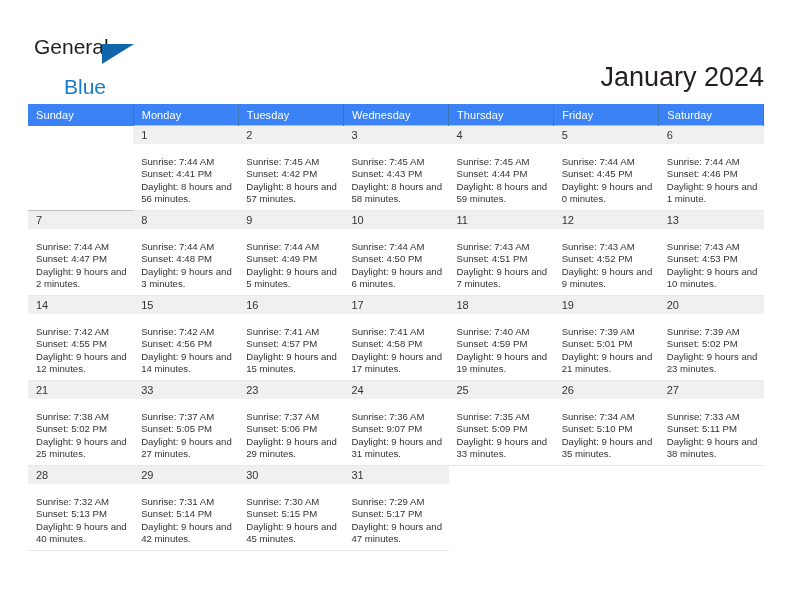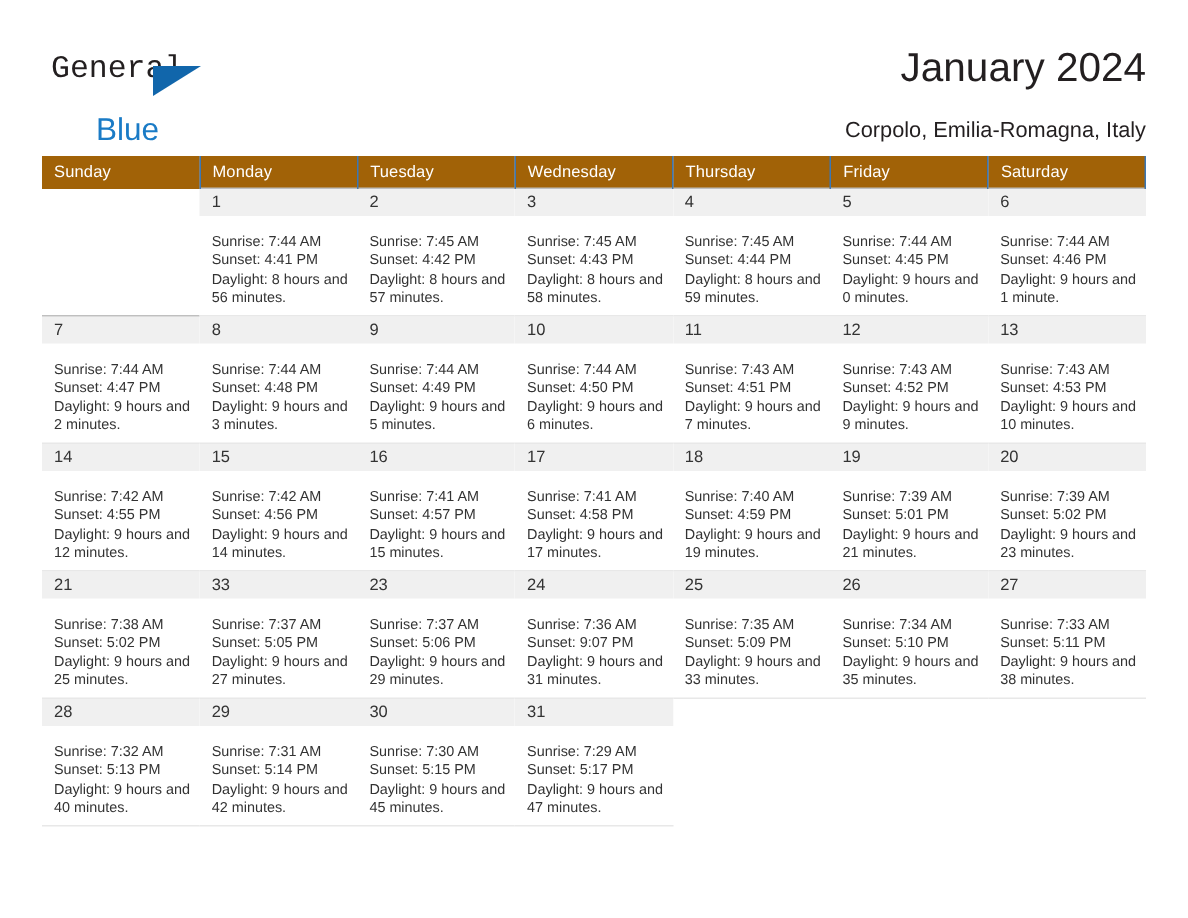--- a/index.html
+++ b/index.html
@@ -36,21 +36,21 @@
     width: 170px;
     height: 52px;
   }
   .logo-general {
     position: absolute;
     left: 0;
     top: 0;
     font-size: 21px;
     letter-spacing: 0px;
     color: #231f20;
-    font-family: Liberation Mono, monospace;
+    font-family: Liberation Sans, sans-serif;
   }
   .logo-blue {
     position: absolute;
     left: 30px;
     top: 21px;
     font-size: 21px;
     color: #1a7bc6;
     font-family: "Liberation Sans", sans-serif;
     margin-top: 19px;
   }
@@ -69,20 +69,21 @@
     right: 0;
     top: 0;
     text-align: right;
   }
   .cal-title {
     font-size: 27px;
     line-height: 34px;
     color: #231f20;
     font-weight: normal;
     white-space: nowrap;
+    margin-top: 32px;
   }
   .cal-subtitle {
     font-size: 14.5px;
     line-height: 22px;
     color: #231f20;
     margin-top: 14px;
     white-space: nowrap;
   }
 
   
@@ -90,21 +91,21 @@
     position: absolute;
     left: 28px;
     top: 104px;
     width: 736px;
     border-collapse: collapse;
     table-layout: fixed;
   }
   .calendar col { width: 105.14px; }
 
   .dow-row th {
-    background: #a16207;
+    background: #3b82f6;
     color: #ffffff;
     font-size: 11px;
     font-weight: normal;
     text-align: left;
     padding: 4px 0 4px 8px;
     height: 13px;
     border-right: 1px solid #3a77b5;
     letter-spacing: 0.1px;
   }
 

